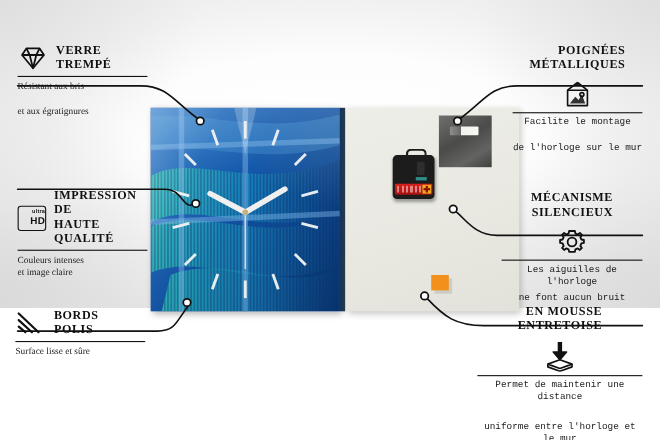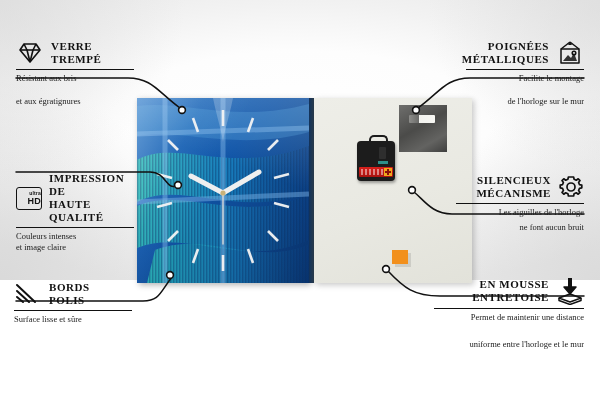--- a/index.html
+++ b/index.html
@@ -101,23 +101,23 @@
   .co-title{
     font-weight:bold;letter-spacing:.55px;color:#111;
     font-size:11px;line-height:13px;text-transform:uppercase;
   }
   .co-rule{height:1px;background:#111;margin-top:3px;}
   .co-desc{
     font-size:8.5px;line-height:11px;color:#1a1a1a;margin-top:3px;
     font-family:"Liberation Serif", serif;
   }
   .left  .co-head{flex-direction:row;}
-  .right .co-head{flex-direction:row;justify-content:flex-end;}
+  .right .co-head{flex-direction:column;justify-content:flex-end;}
   .right .co-title{text-align:right;}
-  .right .co-desc{text-align:right;}
+  .right .co-desc{text-align:center;font-family:Liberation Mono, monospace;}
 
   .icon{flex:none;display:block;}
   .hdbadge{
     width:24px;height:21px;border:1.4px solid #111;border-radius:3px;
     display:flex;flex-direction:column;align-items:flex-end;justify-content:center;
     line-height:1;
   }
   .hdbadge .u{font-size:5px;font-weight:bold;letter-spacing:.2px;color:#111;
     font-family:"Liberation Sans", sans-serif;}
   .hdbadge .h{font-size:9px;font-weight:bold;letter-spacing:.2px;color:#111;
@@ -308,22 +308,22 @@
       </svg>
     </div>
     <div class="co-rule"></div>
     <div class="co-desc">Facilite le montage</div>
     <div class="co-desc" style="margin-top:12px">de l'horloge sur le mur</div>
   </div>
 
   <div class="callout right" style="right:16px;top:174px;width:128px;">
     <div class="co-head">
       <div>
+        <div class="co-title">MÉCANISME</div>
         <div class="co-title">SILENCIEUX</div>
-        <div class="co-title">MÉCANISME</div>
       </div>
       <svg class="icon" width="26" height="26" viewBox="0 0 26 26">
         <g fill="none" stroke="#111" stroke-width="1.7" stroke-linejoin="round">
           <path d="M13,3 l2.6,0 l.5,2.3 2.2,.9 1.9,-1.4 1.8,1.8 -1.4,1.9 .9,2.2 2.3,.5 0,2.6 -2.3,.5 -.9,2.2 1.4,1.9 -1.8,1.8 -1.9,-1.4 -2.2,.9 -.5,2.3 -2.6,0 -2.6,0 -.5,-2.3 -2.2,-.9 -1.9,1.4 -1.8,-1.8 1.4,-1.9 -.9,-2.2 -2.3,-.5 0,-2.6 2.3,-.5 .9,-2.2 -1.4,-1.9 1.8,-1.8 1.9,1.4 2.2,-.9 .5,-2.3 Z"></path>
           <circle cx="13" cy="13" r="4"></circle>
         </g>
       </svg>
     </div>
     <div class="co-rule"></div>
     <div class="co-desc">Les aiguilles de l'horloge</div>

